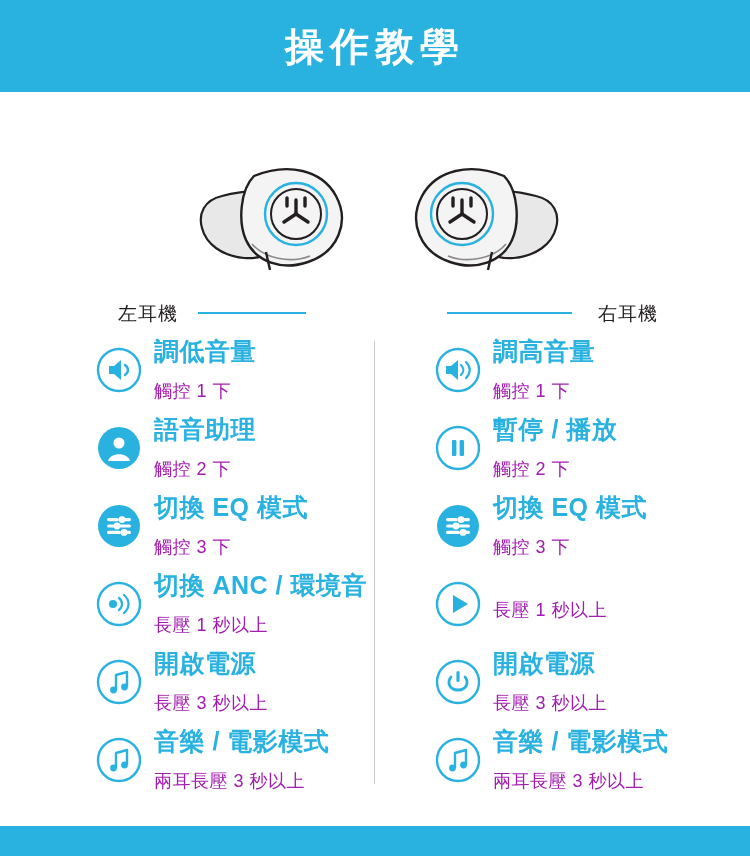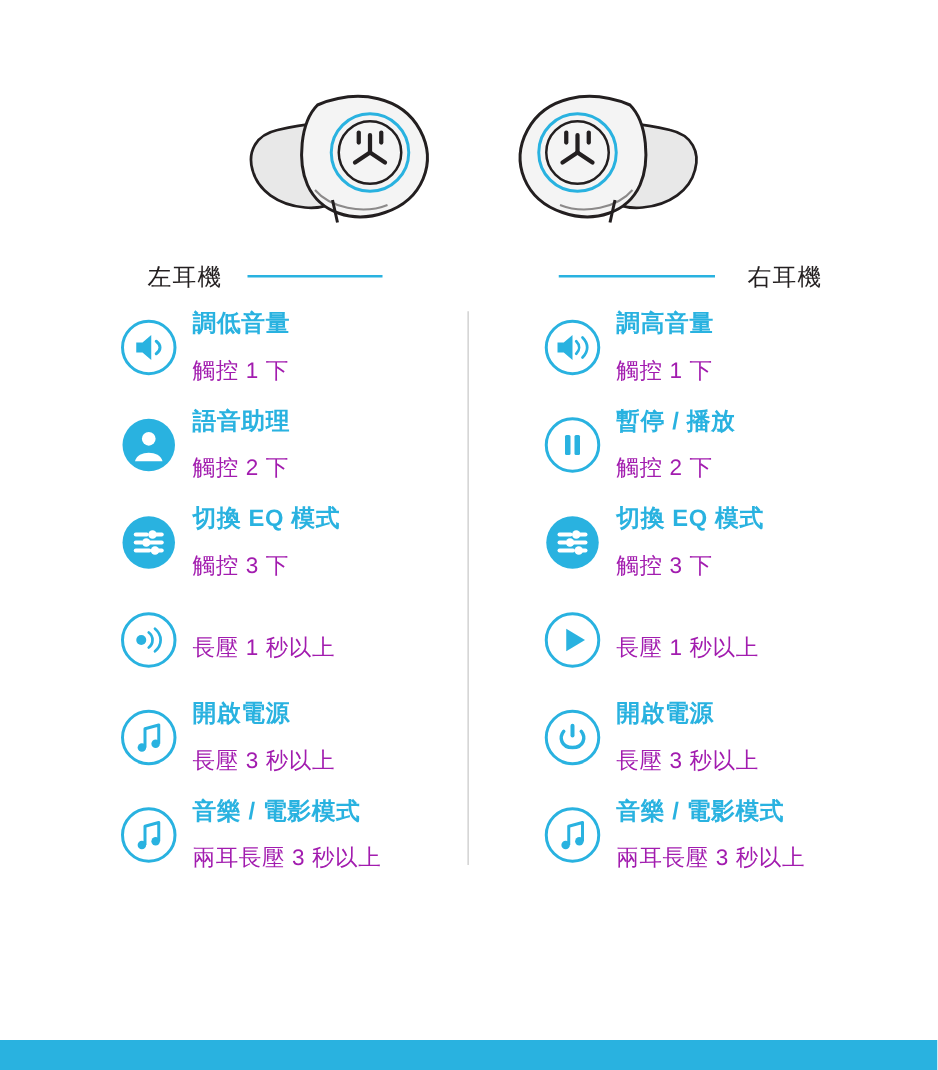--- a/index.html
+++ b/index.html
@@ -83,21 +83,21 @@
   }
   .icon-wrap {
     flex: 0 0 auto;
     width: 46px; height: 46px;
     margin-right: 12px;
     display: flex; align-items: center; justify-content: center;
   }
   .texts { display: flex; flex-direction: column; justify-content: center; }
   .action {
     color: #29b2e0;
-    font-size: 19px;
+    font-size: 25px;
     font-weight: bold;
     line-height: 1.25;
     letter-spacing: 0.5px;
   }
   .gesture {
     color: #a21caf;
     font-size: 18px;
     line-height: 1.3;
     margin-top: 13px;
     letter-spacing: 0.5px;
@@ -109,20 +109,23 @@
     left: 0; bottom: 0;
     width: 750px; height: 30px;
     background: #29b2e0;
   }
 </style>
 </head>
 <body>
 
 <div class="page">
 
+  <div class="header">
+    <div class="header-title">操作教學</div>
+  </div>
 
   <div class="diagram">
 
     <div class="bud-label left">左耳機</div>
     <div class="leader left"></div>
 
     <div class="bud-label right">右耳機</div>
     <div class="leader right"></div>
 
     <div class="bud left">
@@ -227,20 +230,21 @@
       <div class="row">
         <div class="icon-wrap">
           <svg width="46" height="46" viewBox="0 0 46 46">
             <circle cx="23" cy="23" r="21" fill="none" stroke="#29b2e0" stroke-width="2.4"></circle>
             <circle cx="17" cy="23" r="4" fill="#29b2e0"></circle>
             <path d="M23 17 C27 20 27 26 23 29" fill="none" stroke="#29b2e0" stroke-width="2.2" stroke-linecap="round"></path>
             <path d="M28 14 C34 19 34 27 28 32" fill="none" stroke="#29b2e0" stroke-width="2.2" stroke-linecap="round"></path>
           </svg>
         </div>
         <div class="texts">
+          <div class="action">切換 ANC / 環境音</div>
           <div class="gesture">長壓 1 秒以上</div>
         </div>
       </div>
 
       <div class="row">
         <div class="icon-wrap">
           <svg width="46" height="46" viewBox="0 0 46 46">
             <circle cx="23" cy="23" r="21" fill="none" stroke="#29b2e0" stroke-width="2.4"></circle>
             <path d="M20 31 V16 L31 13 V28" fill="none" stroke="#29b2e0" stroke-width="2.4" stroke-linejoin="round"></path>
             <circle cx="17.5" cy="31" r="3.4" fill="#29b2e0"></circle>

